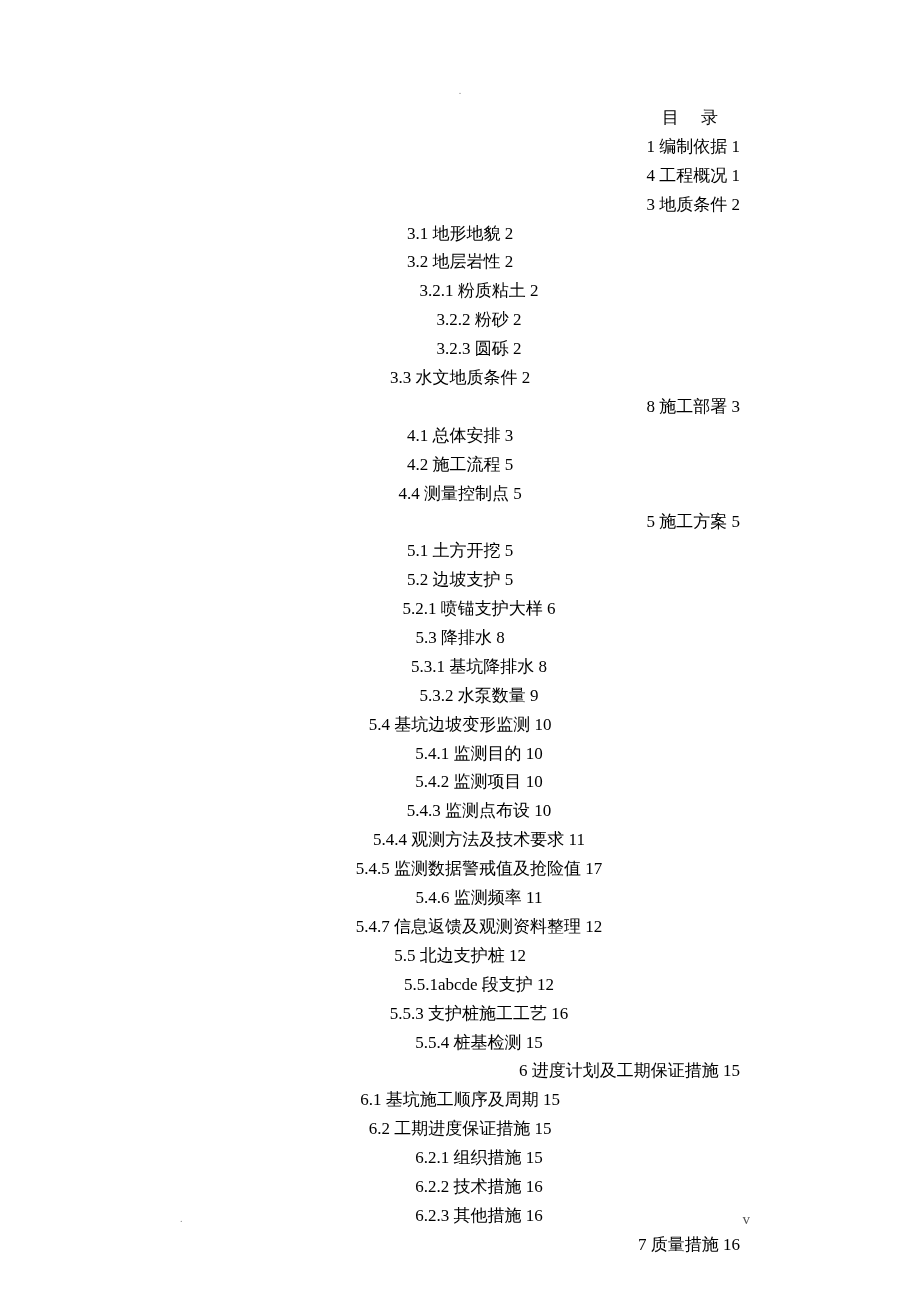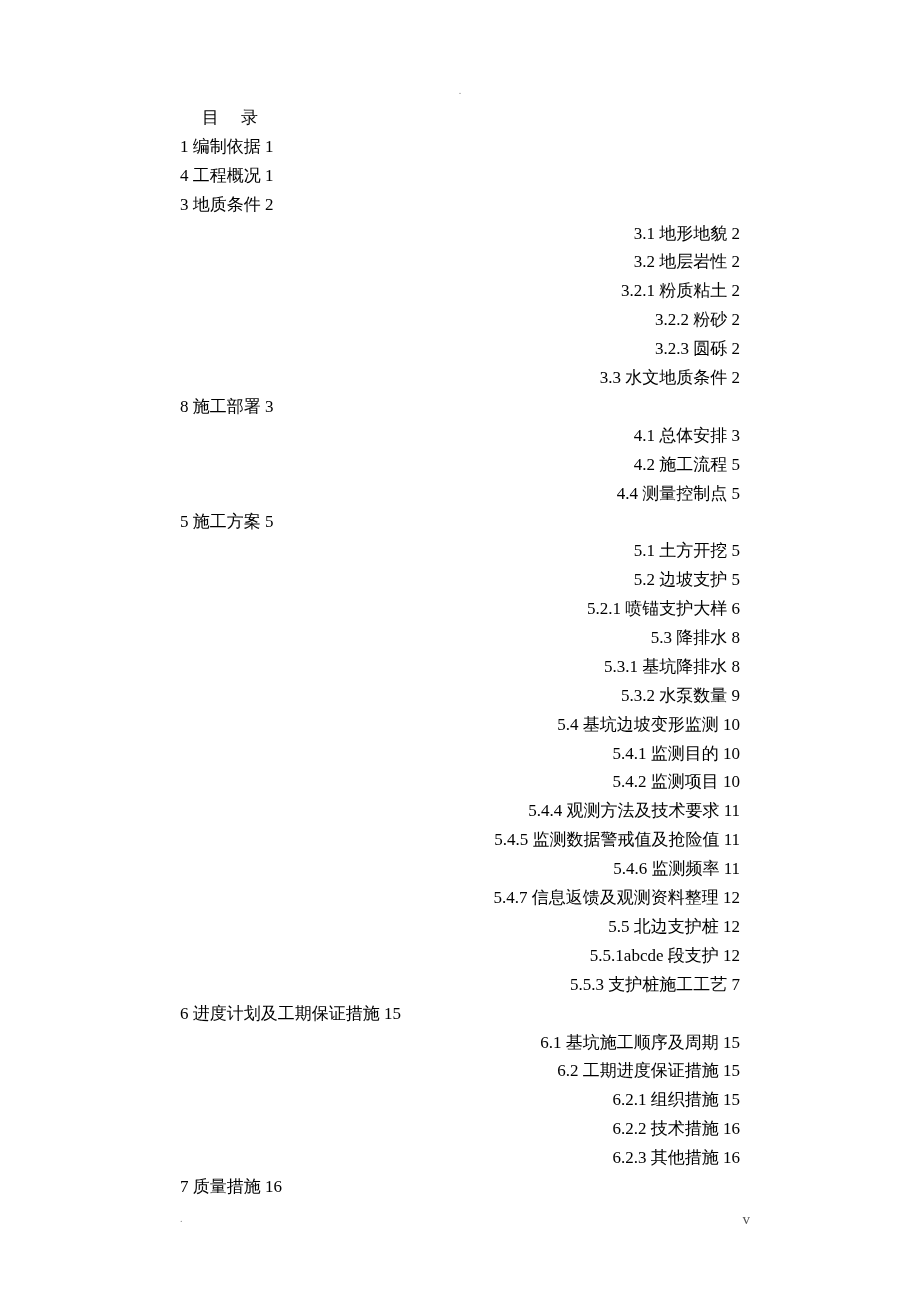--- a/index.html
+++ b/index.html
@@ -20,32 +20,32 @@
     .page {
       padding: 82px 180px 40px 180px;
     }
     .dot-top {
       text-align: center;
       font-size: 10px;
       color: #888;
       margin-bottom: 5px;
     }
     .toc-centered {
-      text-align: left;
+      text-align: right;
     }
     .toc-title-label {
       letter-spacing: 22px;
       padding-left: 22px;
     }
     .toc-l1 {
-      text-align: right;
+      text-align: center;
       padding-left: 0;
     }
     .toc-l2 {
-      text-align: right;
+      text-align: center;
       padding-left: 38px;
     }
     .footer-area {
       position: absolute;
       bottom: 70px;
       left: 180px;
       right: 180px;
     }
     .footer-dot {
       font-size: 10px;
@@ -84,27 +84,29 @@
       <div class="toc-centered">5 施工方案 5</div>
       <div class="toc-l1">5.1 土方开挖 5</div>
       <div class="toc-l1">5.2 边坡支护 5</div>
       <div class="toc-l2">5.2.1 喷锚支护大样 6</div>
       <div class="toc-l1">5.3 降排水 8</div>
       <div class="toc-l2">5.3.1 基坑降排水 8</div>
       <div class="toc-l2">5.3.2 水泵数量 9</div>
       <div class="toc-l1">5.4 基坑边坡变形监测 10</div>
       <div class="toc-l2">5.4.1 监测目的 10</div>
       <div class="toc-l2">5.4.2 监测项目 10</div>
+      <div class="toc-l2">5.4.3 监测点布设 10</div>
       <div class="toc-l2">5.4.4 观测方法及技术要求 11</div>
-      <div class="toc-l2">5.4.5 监测数据警戒值及抢险值 11</div>
+      <div class="toc-l2">5.4.5 监测数据警戒值及抢险值 17</div>
       <div class="toc-l2">5.4.6 监测频率 11</div>
       <div class="toc-l2">5.4.7 信息返馈及观测资料整理 12</div>
       <div class="toc-l1">5.5 北边支护桩 12</div>
       <div class="toc-l2">5.5.1abcde 段支护 12</div>
-      <div class="toc-l2">5.5.3 支护桩施工工艺 7</div>
+      <div class="toc-l2">5.5.3 支护桩施工工艺 16</div>
+      <div class="toc-l2">5.5.4 桩基检测 15</div>
       <div class="toc-centered">6 进度计划及工期保证措施 15</div>
       <div class="toc-l1">6.1 基坑施工顺序及周期 15</div>
       <div class="toc-l1">6.2 工期进度保证措施 15</div>
       <div class="toc-l2">6.2.1 组织措施 15</div>
       <div class="toc-l2">6.2.2 技术措施 16</div>
       <div class="toc-l2">6.2.3 其他措施 16</div>
       <div class="toc-centered">7 质量措施 16</div>
     </div>
 </div>
 

